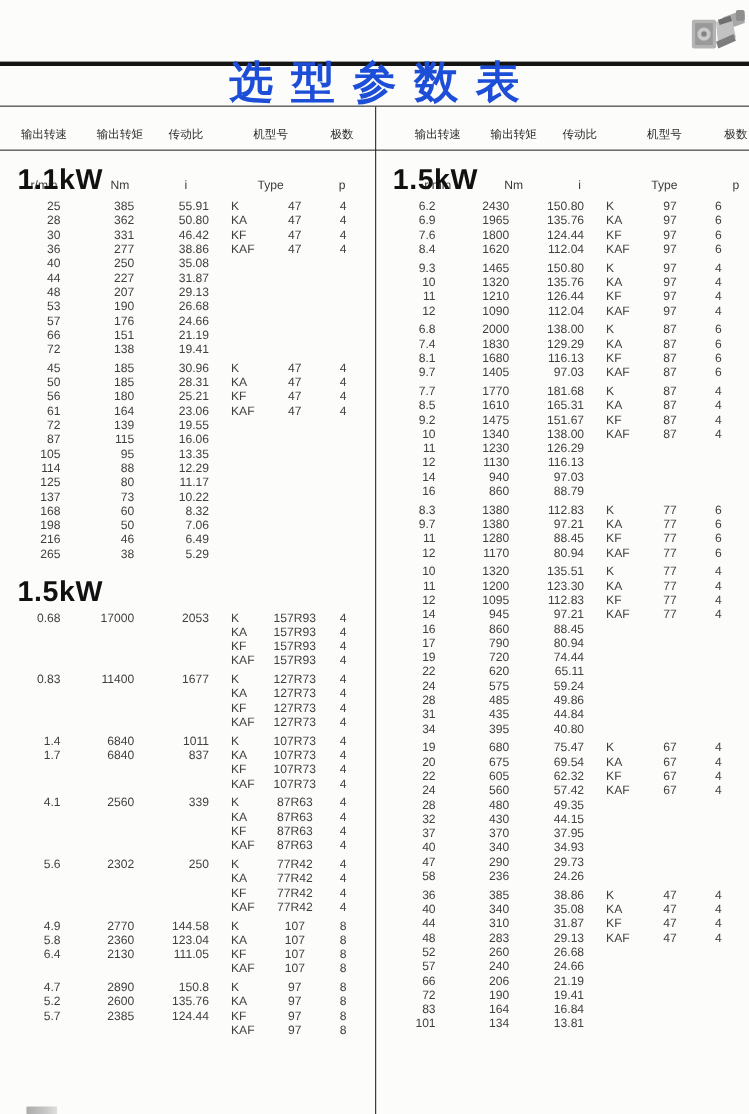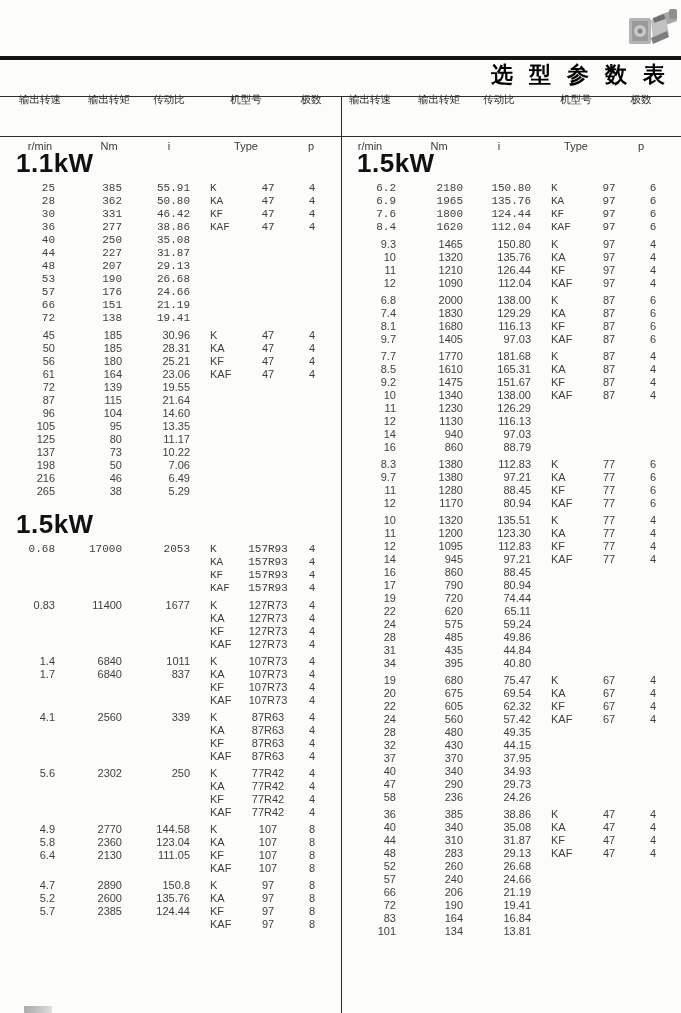--- a/index.html
+++ b/index.html
@@ -8,43 +8,43 @@
     background:#fcfcfb; color:#3f3f3f;
     font-family:"Liberation Sans", sans-serif;
   }
   
   .rule-thick{position:absolute; left:0; top:56px; width:681px; height:4px; background:#141414;}
   .rule-thin{position:absolute; left:0; width:681px; height:1px; background:#2e2e2e;}
   .rule-a{top:96px;} .rule-b{top:136px;}
   .vdivider{position:absolute; left:341px; top:97px; width:1px; height:916px; background:#2a2a2a;}
   
   .title{
-    position:absolute; top:58px; left:0; width:681px; text-align:right;
-    font-size:22px; font-weight:bold; color:#000000;
+    position:absolute; top:58px; left:0; width:681px; text-align:center;
+    font-size:40px; font-weight:bold; color:#1d4ed8;
     letter-spacing:16px; text-indent:16px; line-height:34px; white-space:nowrap;
   }
   
   .logo{position:absolute; top:4px; right:2px; width:56px; height:48px;}
   
-  .header-band{position:absolute; top:87px; left:0; width:617px; height:39px; display:flex;}
+  .header-band{position:absolute; top:110px; left:0; width:617px; height:39px; display:flex;gap:28px;}
   .header-half{width:341px; display:flex; padding-top:5px; box-sizing:border-box;}
   .header-half.right{width:340px;}
   .hgroup{display:flex; flex-direction:column; align-items:center; justify-content:flex-start;}
   .hg0{width:80px;} .hg1{width:58px;} .hg2{width:62px;} .hg3{width:92px;} .hg4{width:38px;}
   .hcn{font-size:10.5px; color:#2c2c2c; line-height:15px; white-space:nowrap;}
   .hunit{font-size:11px; color:#3a3a3a; line-height:14px;margin-top:32px;}
   
   .col{position:absolute; top:137px; width:341px; overflow:hidden;}
   .col-left{left:0; height:876px;}
   .col-right{left:341px; width:340px; height:876px;}
   .power{
     font-size:26px; font-weight:bold; color:#111;
     line-height:30px; margin:11px 0 0 16px; letter-spacing:0.5px;
   }
-  .col .power + .block{margin-top:4px;font-family:Liberation Mono, monospace;}
+  .col .power + .block{margin-top:4px;}
   .block{margin-top:4px;}
   .col-right .block{}
   .col-right .power + .block{margin-top:4px;}
   .row{display:flex; height:13px; line-height:13px; font-size:11px; white-space:nowrap;}
   .c1{width:55px; text-align:right;}
   .c2{width:67px; text-align:right;}
   .c3{width:68px; text-align:right;}
   .c4{margin-left:20px; width:34px; text-align:left;}
   .c5{width:48px; text-align:center;}
   .c6{width:40px; text-align:center;}
@@ -257,58 +257,66 @@
           <span class="c1">72</span>
           <span class="c2">139</span>
           <span class="c3">19.55</span>
           <span class="c4"></span>
           <span class="c5"></span>
           <span class="c6"></span>
         </div>
         <div class="row">
           <span class="c1">87</span>
           <span class="c2">115</span>
-          <span class="c3">21.64</span>
-          <span class="c4"></span>
-          <span class="c5"></span>
-          <span class="c6"></span>
-        </div>
-        <div class="row">
-          <span class="c1">96</span>
-          <span class="c2">104</span>
-          <span class="c3">14.60</span>
+          <span class="c3">16.06</span>
           <span class="c4"></span>
           <span class="c5"></span>
           <span class="c6"></span>
         </div>
         <div class="row">
           <span class="c1">105</span>
           <span class="c2">95</span>
           <span class="c3">13.35</span>
           <span class="c4"></span>
           <span class="c5"></span>
           <span class="c6"></span>
         </div>
         <div class="row">
+          <span class="c1">114</span>
+          <span class="c2">88</span>
+          <span class="c3">12.29</span>
+          <span class="c4"></span>
+          <span class="c5"></span>
+          <span class="c6"></span>
+        </div>
+        <div class="row">
           <span class="c1">125</span>
           <span class="c2">80</span>
           <span class="c3">11.17</span>
           <span class="c4"></span>
           <span class="c5"></span>
           <span class="c6"></span>
         </div>
         <div class="row">
           <span class="c1">137</span>
           <span class="c2">73</span>
           <span class="c3">10.22</span>
           <span class="c4"></span>
           <span class="c5"></span>
           <span class="c6"></span>
         </div>
         <div class="row">
+          <span class="c1">168</span>
+          <span class="c2">60</span>
+          <span class="c3">8.32</span>
+          <span class="c4"></span>
+          <span class="c5"></span>
+          <span class="c6"></span>
+        </div>
+        <div class="row">
           <span class="c1">198</span>
           <span class="c2">50</span>
           <span class="c3">7.06</span>
           <span class="c4"></span>
           <span class="c5"></span>
           <span class="c6"></span>
         </div>
         <div class="row">
           <span class="c1">216</span>
           <span class="c2">46</span>
@@ -564,21 +572,21 @@
           <span class="c5">97</span>
           <span class="c6">8</span>
         </div>
       </div>
     </div>
   <div class="col col-right" id="col-right">
       <div class="power">1.5kW</div>
       <div class="block">
         <div class="row">
           <span class="c1">6.2</span>
-          <span class="c2">2180</span>
+          <span class="c2">2430</span>
           <span class="c3">150.80</span>
           <span class="c4">K</span>
           <span class="c5">97</span>
           <span class="c6">6</span>
         </div>
         <div class="row">
           <span class="c1">6.9</span>
           <span class="c2">1965</span>
           <span class="c3">135.76</span>
           <span class="c4">KA</span>

